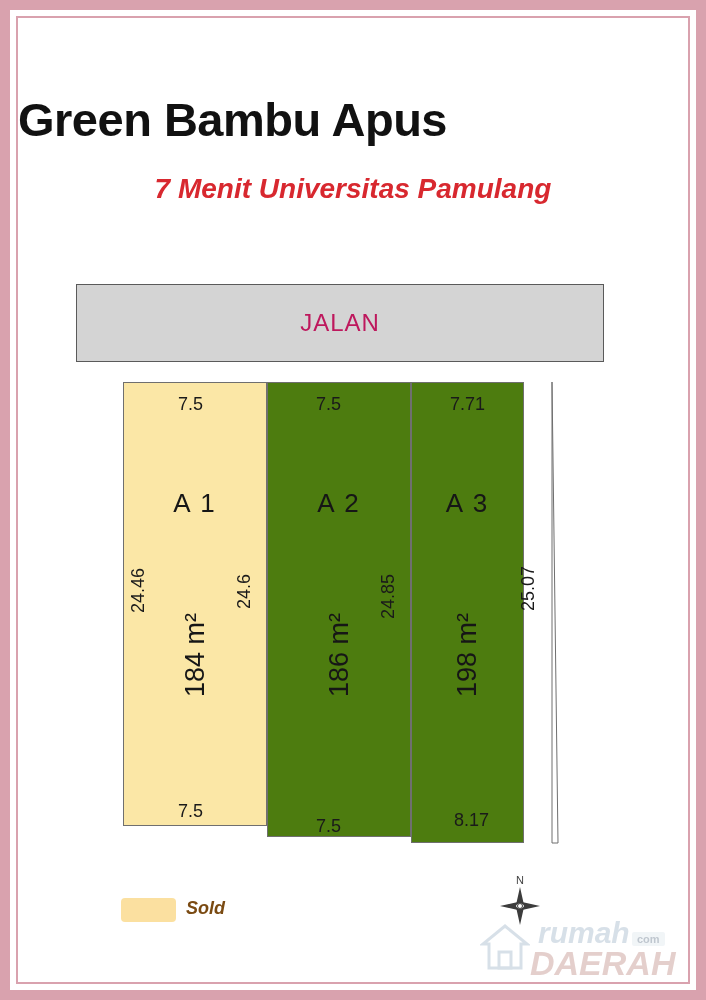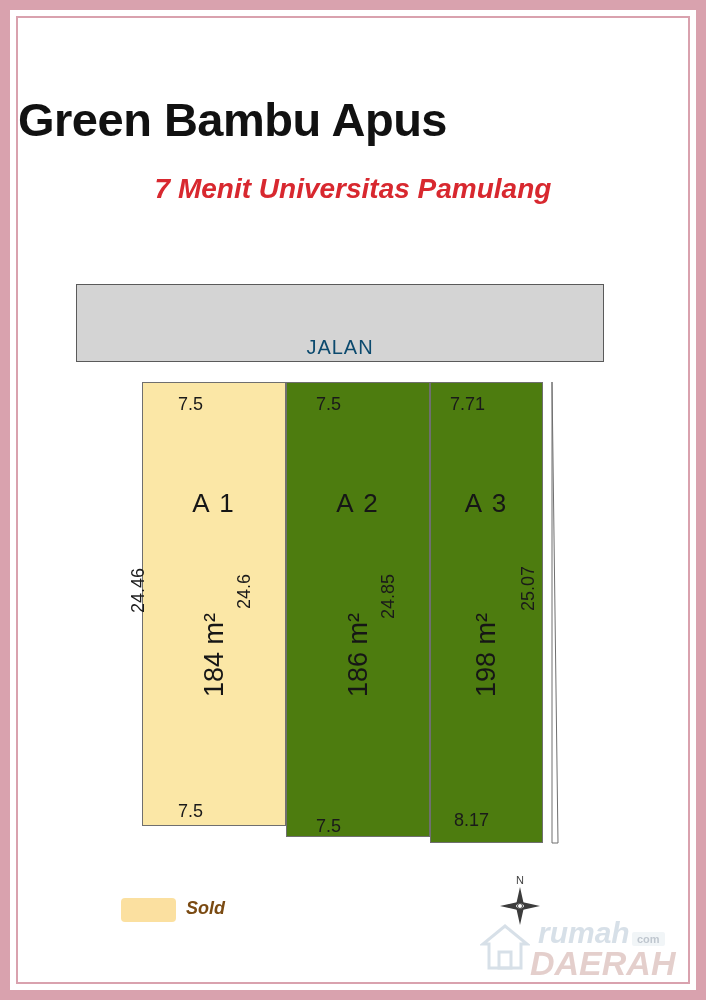--- a/index.html
+++ b/index.html
@@ -73,39 +73,37 @@
     border: 1px solid #5a5a5a;
     box-sizing: border-box;
   }
   .road-label {
     position: absolute;
     left: 0; top: 0;
     width: 100%; height: 100%;
     display: flex;
     align-items: center;
     justify-content: center;
-    font-size: 20px;
-    color: #0c4a6e;
+    font-size: 24px;
+    color: #be185d;
     letter-spacing: 1px;
-    margin-top: 24px;
   }
   
   .plots {
     position: absolute;
     left: 0; top: 0;
     width: 670px;
     height: 964px;
     pointer-events: none;
   }
   .plot {
     position: absolute;
     box-sizing: border-box;
     border: 1px solid #6f6f6f;
     pointer-events: auto;
-    margin-left: 19px;
   }
   .plot.sold {
     background: #fbe7a6;
   }
   .plot.available {
     background: #4d7c0f;
   }
   .plot-code {
     position: absolute;
     top: 105px;

